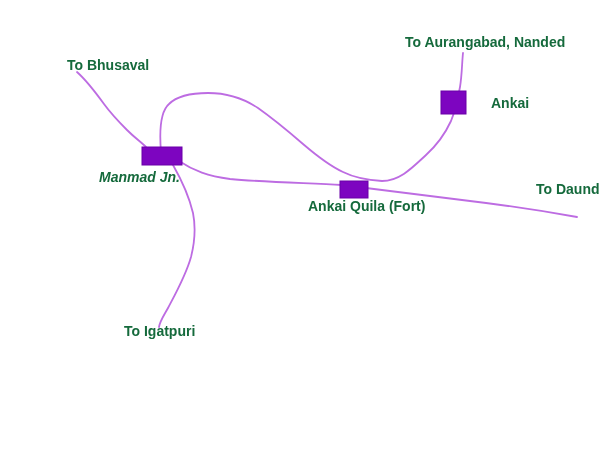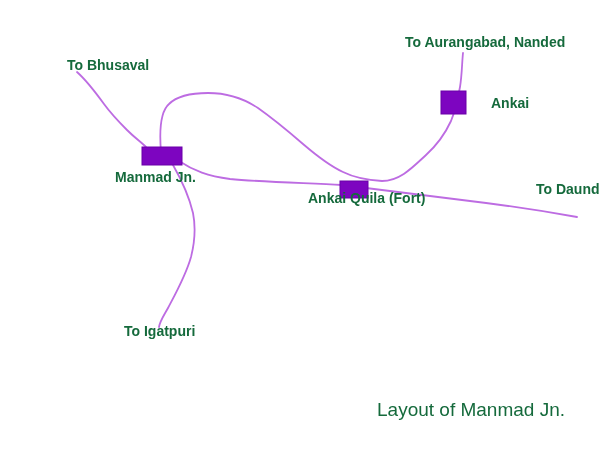--- a/index.html
+++ b/index.html
@@ -55,22 +55,21 @@
              C 186 275 177 291 168 308 C 163 317 160 321 159 327"></path>
 
     <rect class="station" x="142" y="147" width="40" height="18"></rect>
     <rect class="station" x="441" y="91" width="25" height="23"></rect>
     <rect class="station" x="340" y="181" width="28" height="17"></rect>
   </svg>
 
   <div class="lbl" style="left:31px;top:60px;margin-left:36px;">To Bhusaval</div>
   <div class="lbl" style="left:405px;top:37px;">To Aurangabad, Nanded</div>
   <div class="lbl" style="left:471px;top:98px;margin-left:20px;">Ankai</div>
-  <div class="lbl" style="left:115px;top:172px;">Manmad Jn.</div>
-  <div class="lbl" style="left:308px;top:193px;">Ankai Quila (Fort)</div>
+  <div class="lbl" style="left:99px;top:172px;font-style:italic;">Manmad Jn.</div>
+  <div class="lbl" style="left:308px;top:201px;">Ankai Quila (Fort)</div>
   <div class="lbl" style="left:536px;top:184px;">To Daund</div>
   <div class="lbl" style="left:124px;top:326px;">To Igatpuri</div>
 
   <div class="title-block">
-    <div class="title-main">Layout of Manmad Jn.</div>
   </div>
 
 </div>
 
 </body></html>

